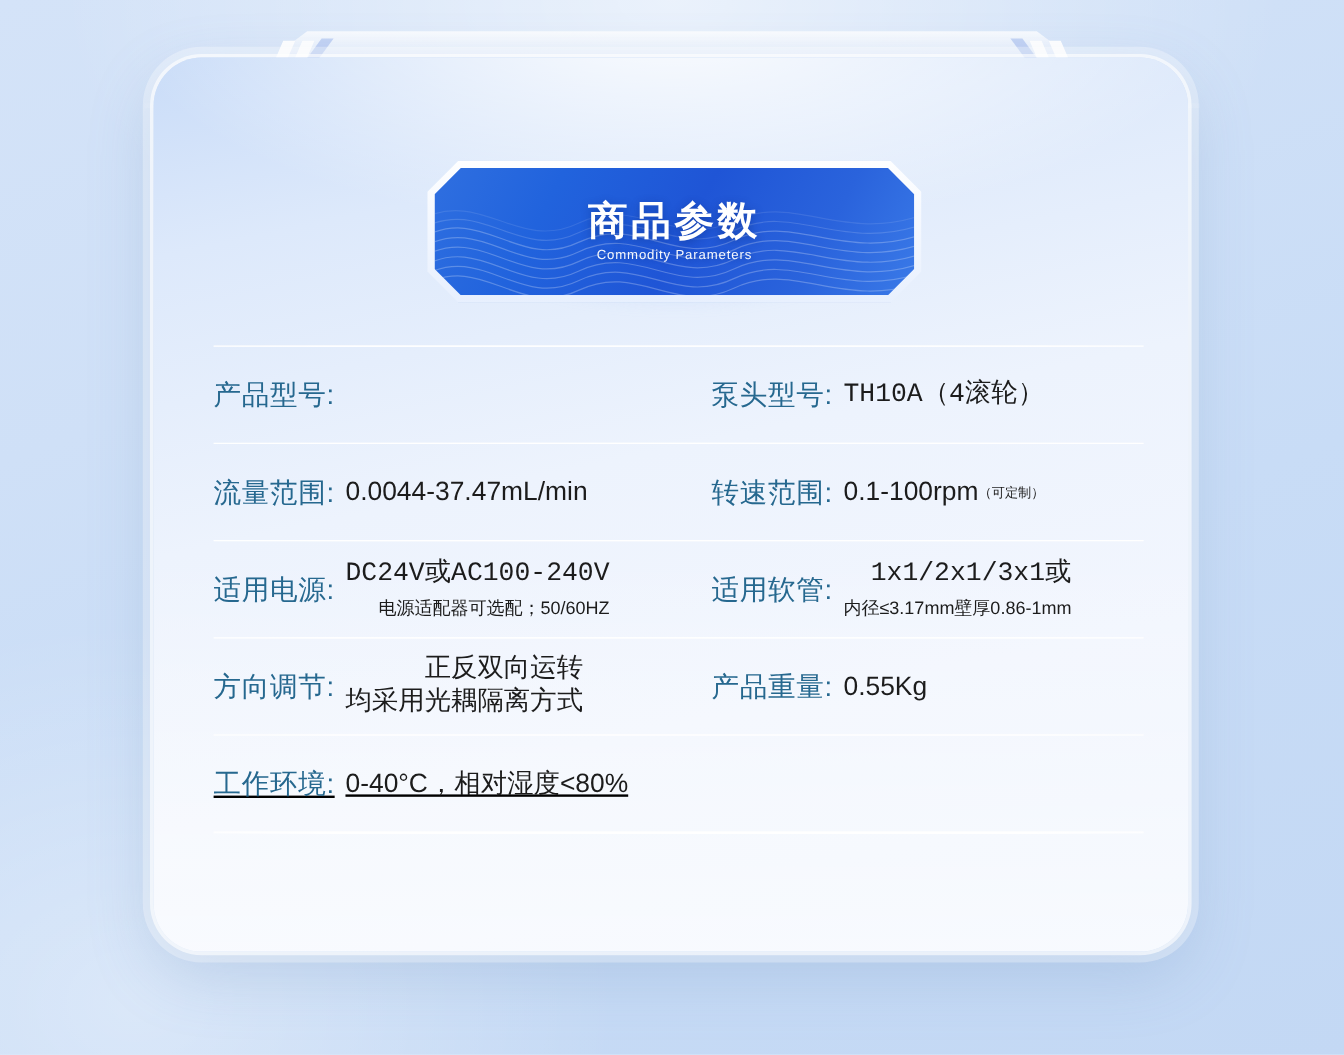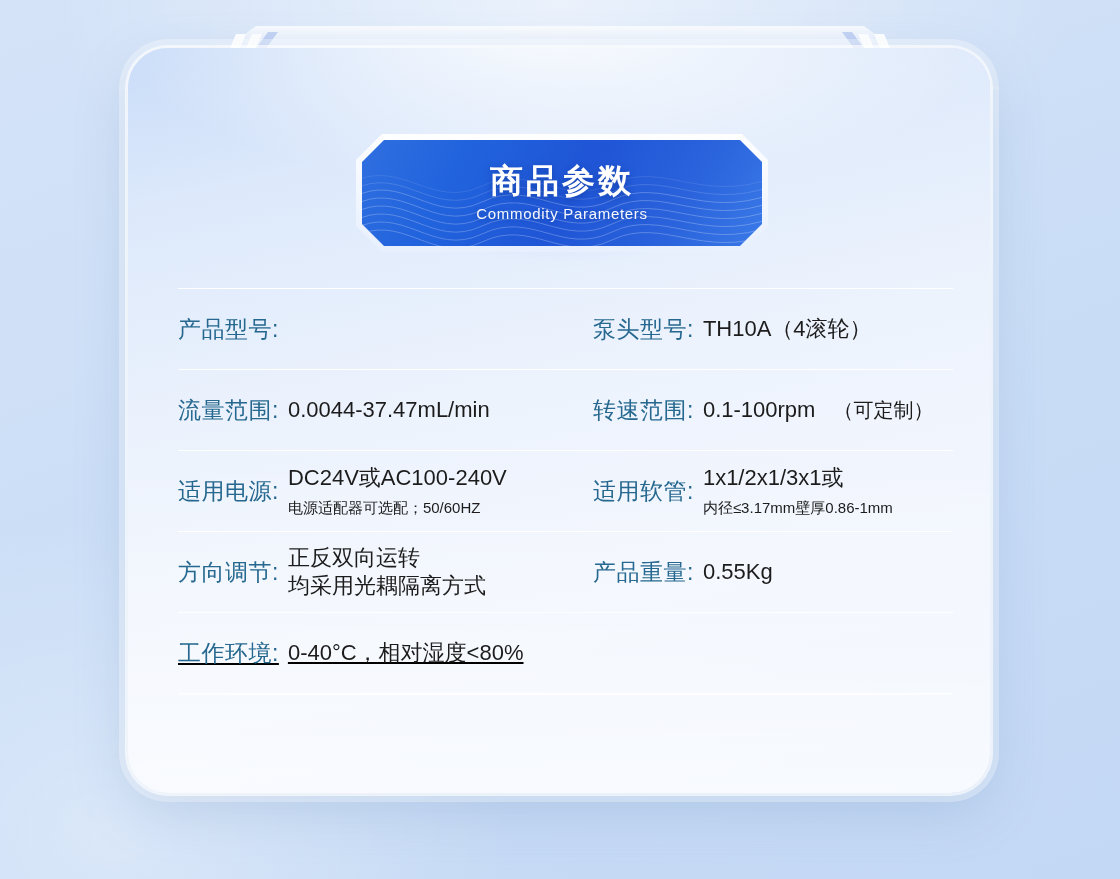--- a/index.html
+++ b/index.html
@@ -105,21 +105,21 @@
     color: #ffffff;
   }
   .banner-cn {
     font-size: 33px;
     font-weight: bold;
     letter-spacing: 3px;
     line-height: 1.05;
     text-shadow: 0 2px 7px rgba(10,40,120,0.42);
   }
   .banner-en {
-    font-size: 15px;
+    font-size: 11px;
     letter-spacing: 0.7px;
     margin-top: 6px;
     color: rgba(255,255,255,0.96);
     text-shadow: 0 1px 4px rgba(10,40,120,0.35);
   }
 
   
   .specs {
     position: absolute;
     left: 178px;
@@ -145,51 +145,52 @@
     left: 0; right: 0; bottom: -1.5px;
     height: 1.5px;
     background: linear-gradient(90deg, rgba(255,255,255,0.25), rgba(255,255,255,1) 12%, rgba(255,255,255,1) 88%, rgba(255,255,255,0.25));
   }
 
   .spec-cell {
     display: flex;
     align-items: center;
     min-height: 80px;
     padding: 10px 0;
+    text-align: right;
   }
   .spec-cell.left  { width: 415px; }
   .spec-cell.right { width: 360px; }
   .spec-cell.full  { width: 775px; }
 
   .spec-label {
     flex: none;
     color: #26688f;
     font-size: 23px;
     letter-spacing: 0.5px;
     white-space: nowrap;
     padding-right: 9px;
   }
   .spec-value {
     color: #1c1c1c;
     font-size: 22px;
     line-height: 1.28;
     white-space: nowrap;
   }
-  .spec-value .vline { display: block; }
+  .spec-value .vline { display: block; font-family: Liberation Mono, monospace; }
   .spec-sub {
     display: block;
     font-size: 15px;
     line-height: 1.3;
     color: #1c1c1c;
     margin-top: 6px;
   }
   .spec-note {
-    font-size: 20px;
+    font-size: 11px;
     color: #1c1c1c;
-    margin-left: 18px;
+    margin-left: 0;
   }
 </style>
 </head>
 <body>
 
 <div class="bg-wash"></div>
 
 <svg class="deco-frame" viewBox="0 0 1120 120">
   <defs>
     <linearGradient id="dg1" x1="0" y1="0" x2="0" y2="1">

